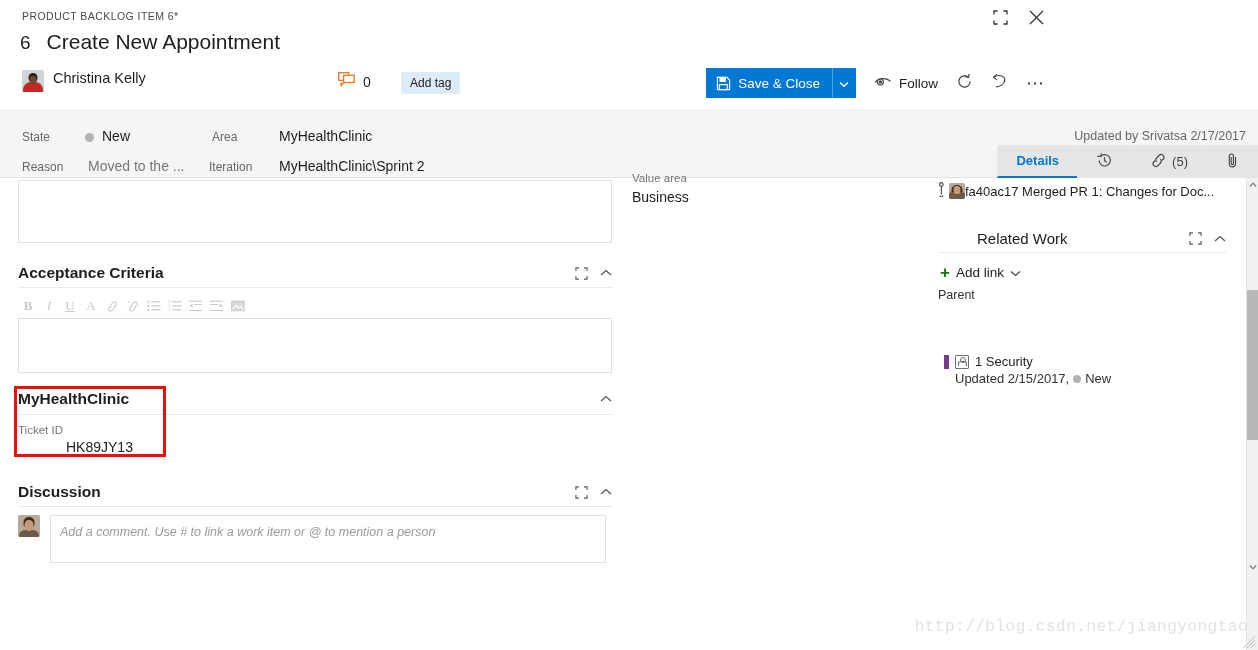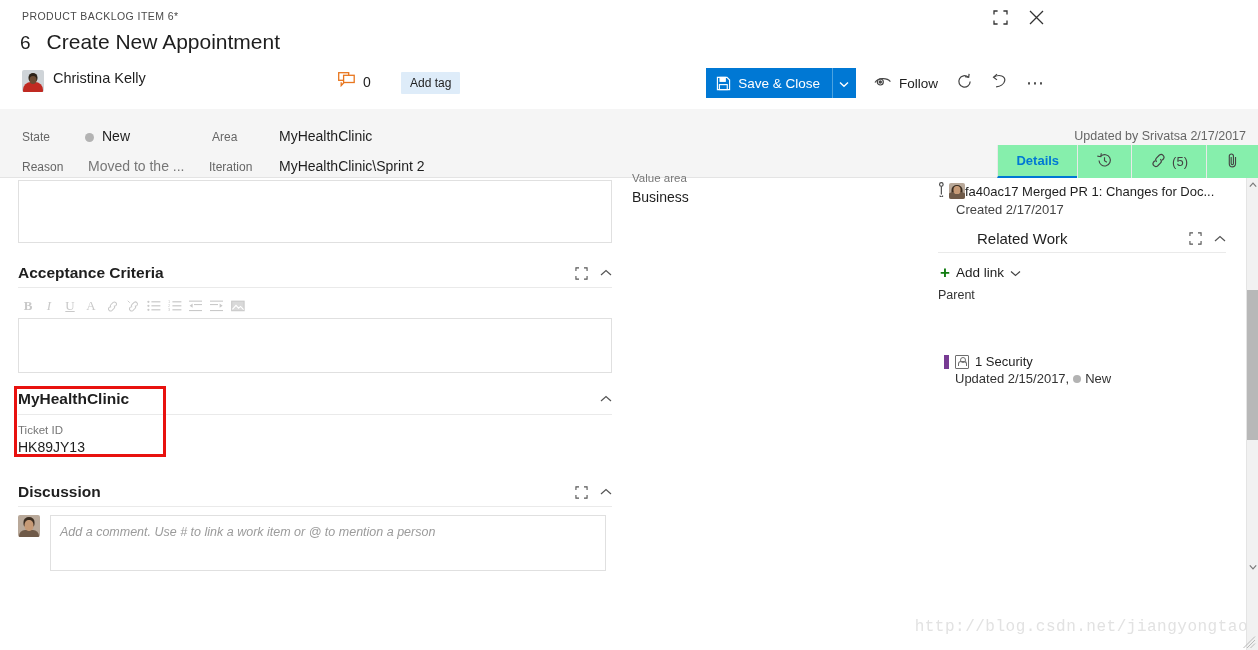--- a/index.html
+++ b/index.html
@@ -93,21 +93,21 @@
   .updated-by { position: absolute; right: 12px; top: 20px; font-size: 12.5px; color: #666; }
 
   
   .tabs {
     position: absolute; right: 0; top: 145px; height: 33px; display: flex;
     align-items: stretch; background: #fff;
   }
   .tab {
     display: flex; align-items: center; justify-content: center; gap: 5px;
     padding: 0 18px; font-size: 13px; color: #444; cursor: pointer;
-    border-left: 1px solid #e9e9e9; background: #86efac;
+    border-left: 1px solid #e9e9e9; background: #e5e5e5;
   }
   .tab:first-child { border-left: 1px solid #e9e9e9; }
   .tab.active { color: #0078d4; font-weight: 600; border-bottom: 2px solid #0078d4; }
   .tab .cnt { font-size: 13px; color: #444; }
 
   
   .body-area { position: absolute; left: 0; top: 178px; width: 1246px; height: 472px; background: #fff; }
 
   
   .col-left { position: absolute; left: 18px; top: 0; width: 594px; }
@@ -138,42 +138,42 @@
   }
 
   
   .custom-group { position: absolute; left: 0; width: 594px; }
   .cg-head {
     display: flex; align-items: center; justify-content: space-between;
     border-bottom: 1px solid #eaeaea; padding-bottom: 6px;
   }
   .cg-title { font-size: 15.5px; font-weight: 600; color: #1e1e1e; }
   .cg-field-label { font-size: 11.5px; color: #767676; margin-top: 9px; }
-  .cg-field-value { font-size: 14px; color: #1e1e1e; margin-top: 3px; }
+  .cg-field-value { font-size: 14px; color: #1e1e1e; margin-top: 3px; padding-left: 48px; }
   .red-box {
     position: absolute; left: 14px; top: 386px; width: 152px; height: 71px;
     border: 3px solid #e8110f; pointer-events: none; z-index: 5;
   }
 
   .disc-input-row { position: absolute; left: 0; display: flex; align-items: flex-start; }
   .avatar.a2 { background: #b9a99a; }
   .avatar.a2::before {
     content: ""; position: absolute; left: 50%; top: 2px; transform: translateX(-50%);
     width: 11px; height: 10px; border-radius: 50% 50% 30% 30%; background: #3a2c20;
   }
   .avatar.a2::after {
     content: ""; position: absolute; left: 50%; bottom: 0; transform: translateX(-50%);
     width: 20px; height: 7px; border-radius: 6px 6px 0 0; background: #6f5a48;
   }
   .avatar.a2 .face2 {
     position: absolute; left: 50%; top: 5px; transform: translateX(-50%);
     width: 9px; height: 11px; border-radius: 45%; background: #c69a76; z-index: 2;
   }
   .comment-box {
-    margin-left: 10px; width: 556px; height: 56px;
+    margin-left: 10px; width: 556px; height: 48px;
     border: 1px solid #e0e0e0; background: #fff; padding: 6px 9px;
   }
   .comment-ph { font-size: 12.5px; color: #9b9b9b; font-style: italic; }
 
   
   .col-mid { position: absolute; left: 632px; top: 0; width: 280px; }
   .mid-label { position: absolute; font-size: 11.5px; color: #767676; }
   .mid-value { position: absolute; font-size: 14px; color: #1e1e1e; }
 
   
@@ -525,21 +525,20 @@
               <circle cx="3.2" cy="2.6" r="1.9"></circle>
                 <path d="M3.2 4.6 V13.4"></path>
                 <path d="M1.4 14.6 L3.2 16.6 L5 14.6"></path>
             </svg>
           </span>
           <span class="avatar a2" style="width:16px;height:16px;">
               <span class="face2" style="width:7px;height:8px;top:3px;"></span>
             </span>
           <span>fa40ac17 Merged PR 1: Changes for Doc...</span>
         </div>
-        <div class="dev-line2">Created 2/17/2017</div>
       </div>
 
       <div class="rw-head">
         <span class="rw-title">Related Work</span>
         <span class="section-ctrls">
           <span class="sec-btn">
             <svg width="13" height="13" viewBox="0 0 14 14" fill="none" stroke="#555" stroke-width="1.2">
               <path d="M1 4.3V1h3.3M9.7 1H13v3.3M13 9.7V13H9.7M4.3 13H1V9.7"></path>
             </svg>
           </span>

